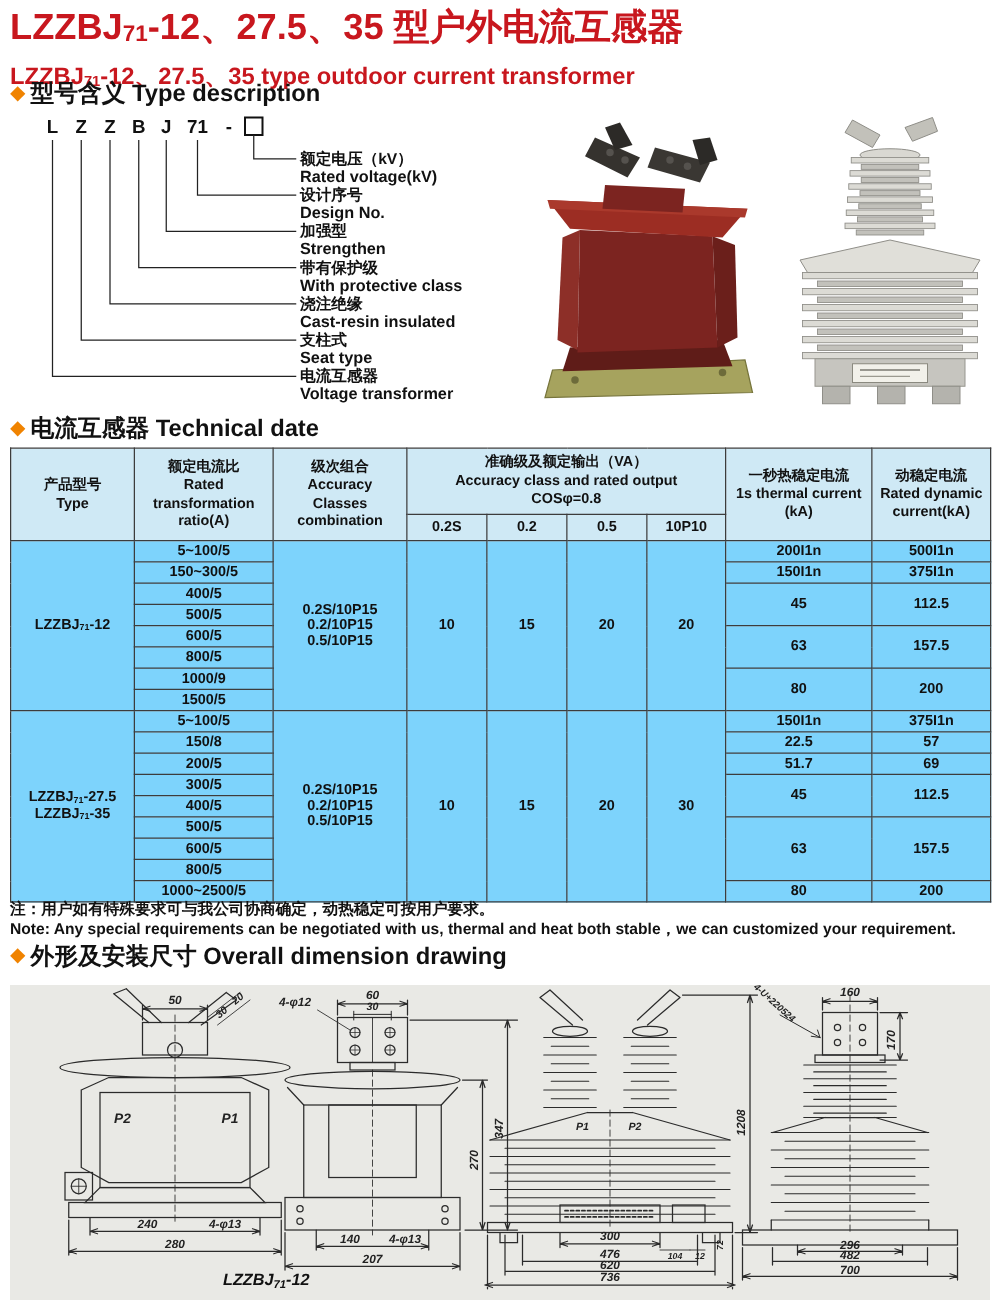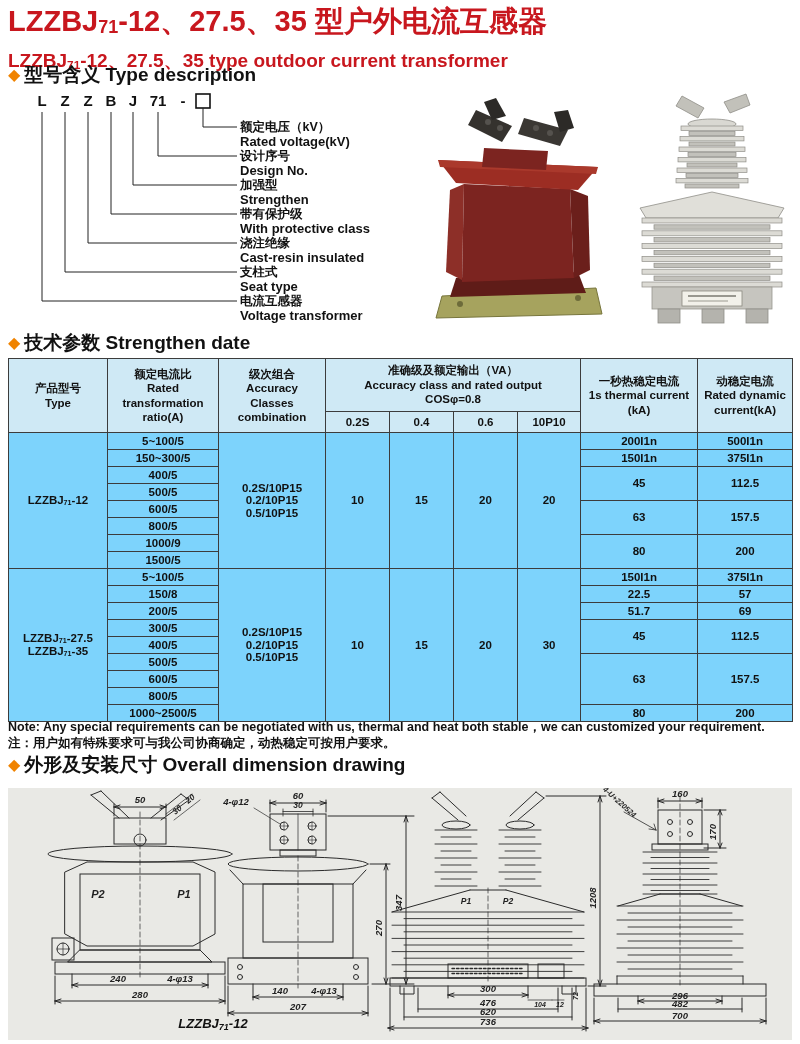--- a/index.html
+++ b/index.html
@@ -143,21 +143,21 @@
       <line x1="58" y1="206" x2="106" y2="206" stroke="#7a7970" stroke-width="1.3"></line>
       <line x1="58" y1="211" x2="98" y2="211" stroke="#9b9a90" stroke-width="1"></line>
       <rect x="28" y="219" width="22" height="14" fill="#b4b3ad" stroke="#8f8e88" stroke-width="0.8"></rect>
       <rect x="72" y="219" width="22" height="14" fill="#b4b3ad" stroke="#8f8e88" stroke-width="0.8"></rect>
       <rect x="116" y="219" width="22" height="14" fill="#b4b3ad" stroke="#8f8e88" stroke-width="0.8"></rect>
     </svg>
   </div>
 
   <div class="sec-head" id="head-tech">
     <span class="diamond">◆</span>
-    <span>技术参数 Strengthen date</span>
+    <span>电流互感器 Technical date</span>
   </div>
 
   <table class="tech-table">
     <colgroup>
       <col style="width:99px">
         <col style="width:111px">
         <col style="width:107px">
       <col style="width:64px">
         <col style="width:64px">
         <col style="width:64px">
@@ -182,22 +182,22 @@
 COSφ=0.8</th>
         <th rowspan="2">一秒热稳定电流
 1s thermal current
 (kA)</th>
         <th rowspan="2">动稳定电流
 Rated dynamic
 current(kA)</th>
       </tr>
       <tr class="row-sub-head">
         <th>0.2S</th>
-        <th>0.4</th>
-        <th>0.6</th>
+        <th>0.2</th>
+        <th>0.5</th>
         <th>10P10</th>
       </tr>
     </thead>
     <tbody>
         <tr>
           <td rowspan="8"><span>LZZBJ</span><sub>71</sub><span>-12</span></td>
           <td>5~100/5</td>
           <td rowspan="8">0.2S/10P15
 0.2/10P15
 0.5/10P15</td>
@@ -281,22 +281,22 @@
         </tr>
         <tr>
           <td>1000~2500/5</td>
           <td>80</td>
           <td>200</td>
         </tr>
       </tbody>
   </table>
 
   <div class="notes">
+    <div>注：用户如有特殊要求可与我公司协商确定，动热稳定可按用户要求。</div>
     <div>Note: Any special requirements can be negotiated with us, thermal and heat both stable，we can customized your requirement.</div>
-    <div>注：用户如有特殊要求可与我公司协商确定，动热稳定可按用户要求。</div>
   </div>
 
   <div class="sec-head" id="head-dims">
     <span class="diamond">◆</span>
     <span>外形及安装尺寸 Overall dimension drawing</span>
   </div>
 
   <div class="panel">
     <svg width="784" height="252" viewBox="0 0 784 252" stroke-linecap="round" font-weight="bold" fill="none">
 

